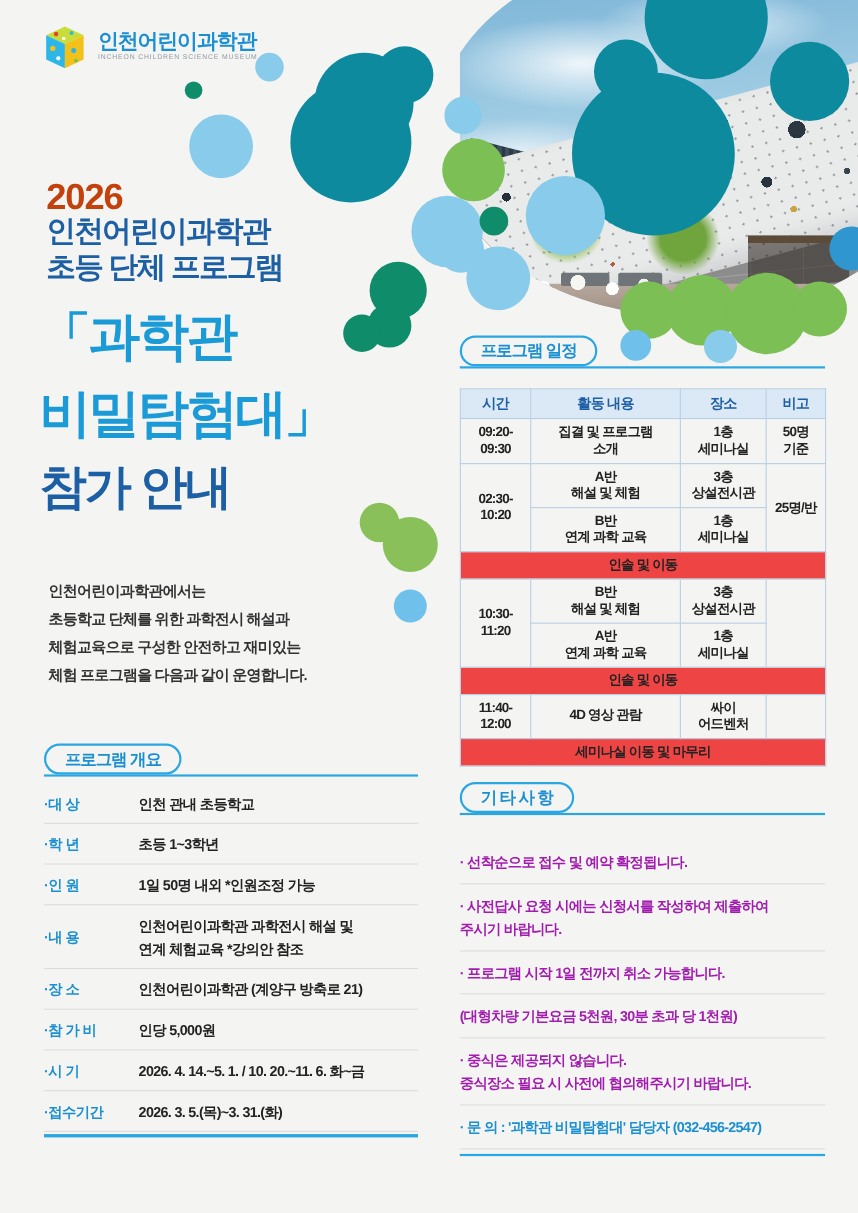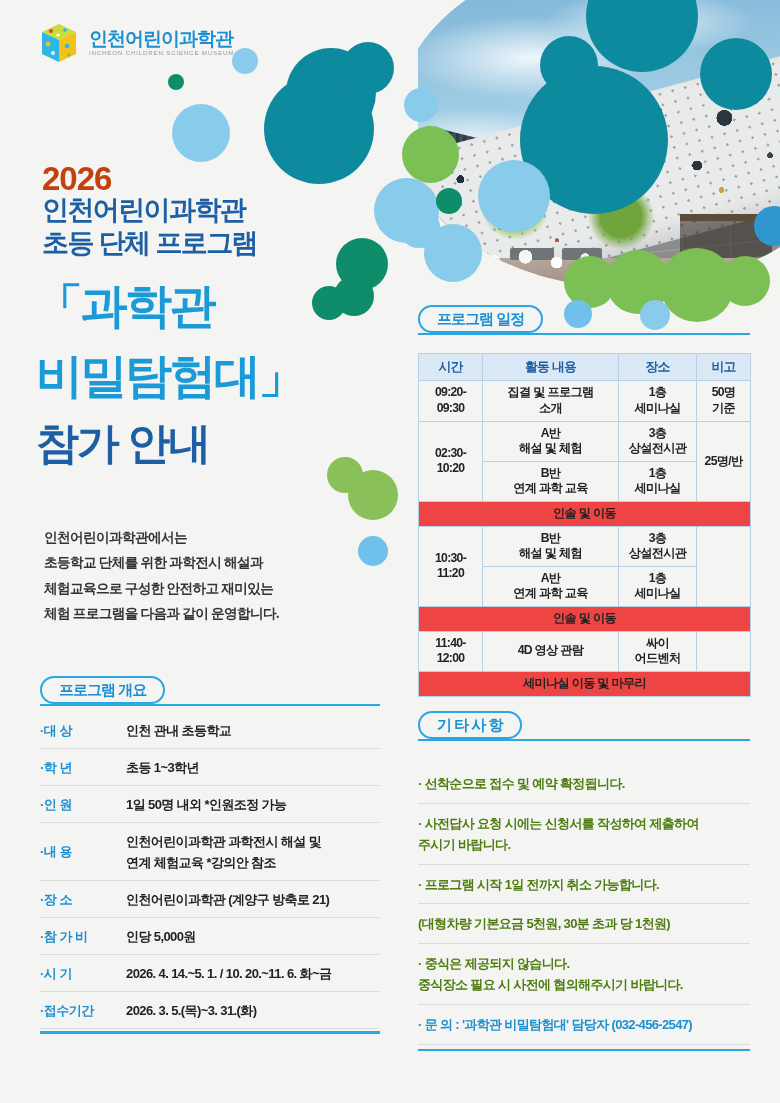--- a/index.html
+++ b/index.html
@@ -176,21 +176,21 @@
   }
   .schedule-table th { background: #dbe8f5; color:#1d5fa4; font-size:12.8px; padding: 5px 1px; }
   .t-time { color: #1d5fa4; font-weight: 800; font-size: 12.4px; }
   .t-band { background: #ef4444; font-weight: 800; color:#243b55; font-size:12.8px; padding: 6px 1px; }
   .t-bold { font-weight: 800; }
   .note { position:absolute; left:418px; top:699px; width:332px;
     text-align:right; font-size: 11.4px; font-weight:700; color:#333; letter-spacing:-.8px; }
 
   .bullets { position:absolute; }
   .bullet { border-bottom: 1px solid #dcdcdc; padding: 9px 0 8px 0;
-    font-size: 13px; font-weight: 700; color:#4d7c0f; letter-spacing:-.65px; line-height:1.66; }
+    font-size: 13px; font-weight: 700; color:#a21caf; letter-spacing:-.65px; line-height:1.66; }
   .bullet:last-of-type { border-bottom: none; }
   .bullet.link { color:#1a8fd1; }
   .bullet div { white-space: nowrap; }
 </style>
 </head>
 <body>
 
 <div class="poster">
 
   <div class="hero-photo">

